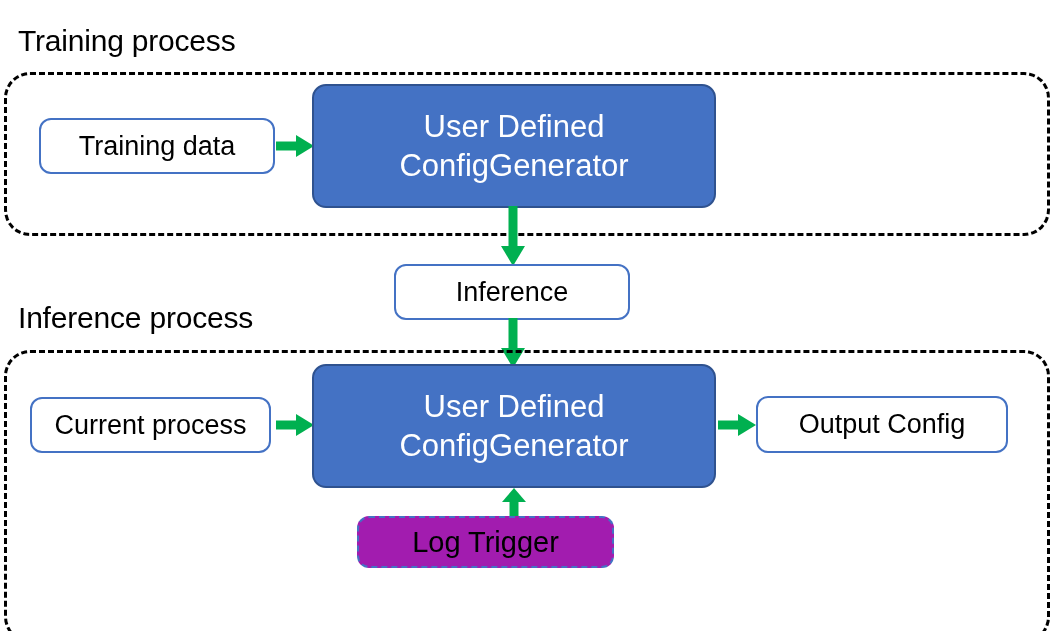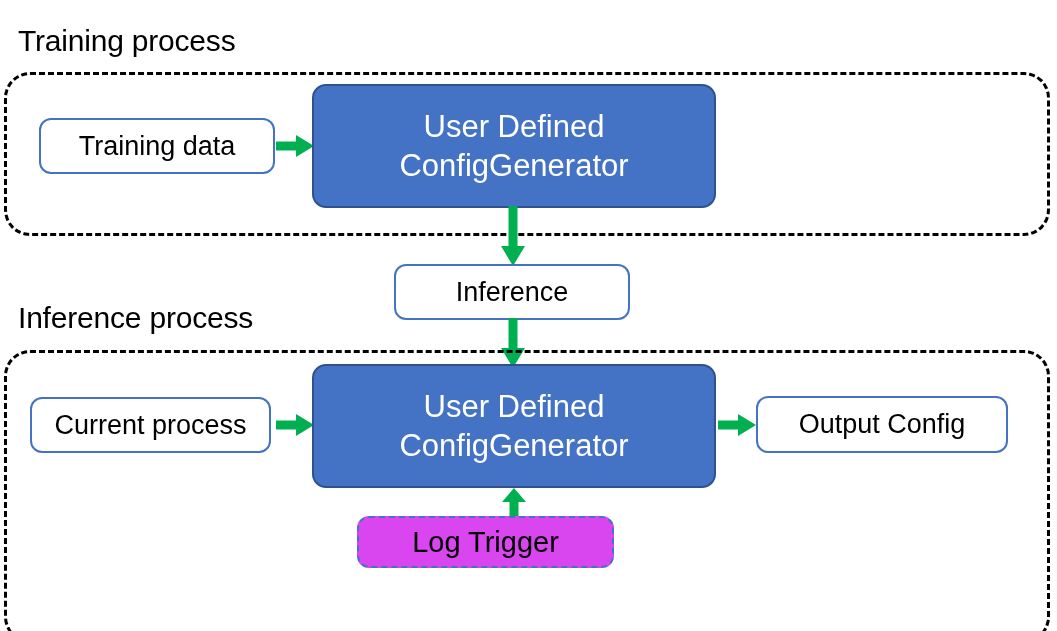--- a/index.html
+++ b/index.html
@@ -72,21 +72,21 @@
     text-align: right;
     white-space: nowrap;
   }
 
   
   .trigger-box {
     position: absolute;
     box-sizing: border-box;
     border: 2px dashed #4472C4;
     border-radius: 12px;
-    background: #d946ef;
+    background: #a21caf;
     display: flex;
     align-items: center;
     justify-content: center;
     font-size: 29px;
     color: #000000;
     white-space: nowrap;
   }
 
   
   .arrow-svg {

